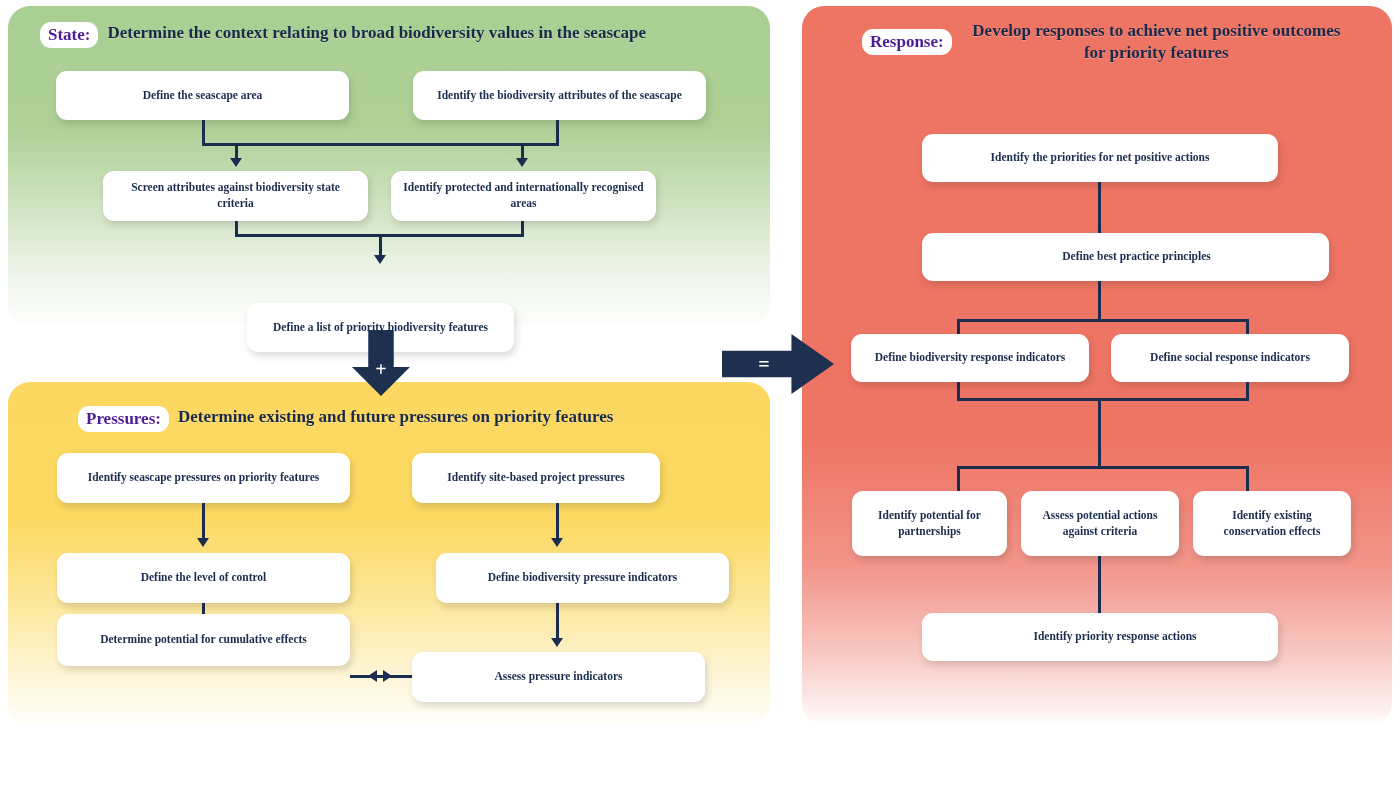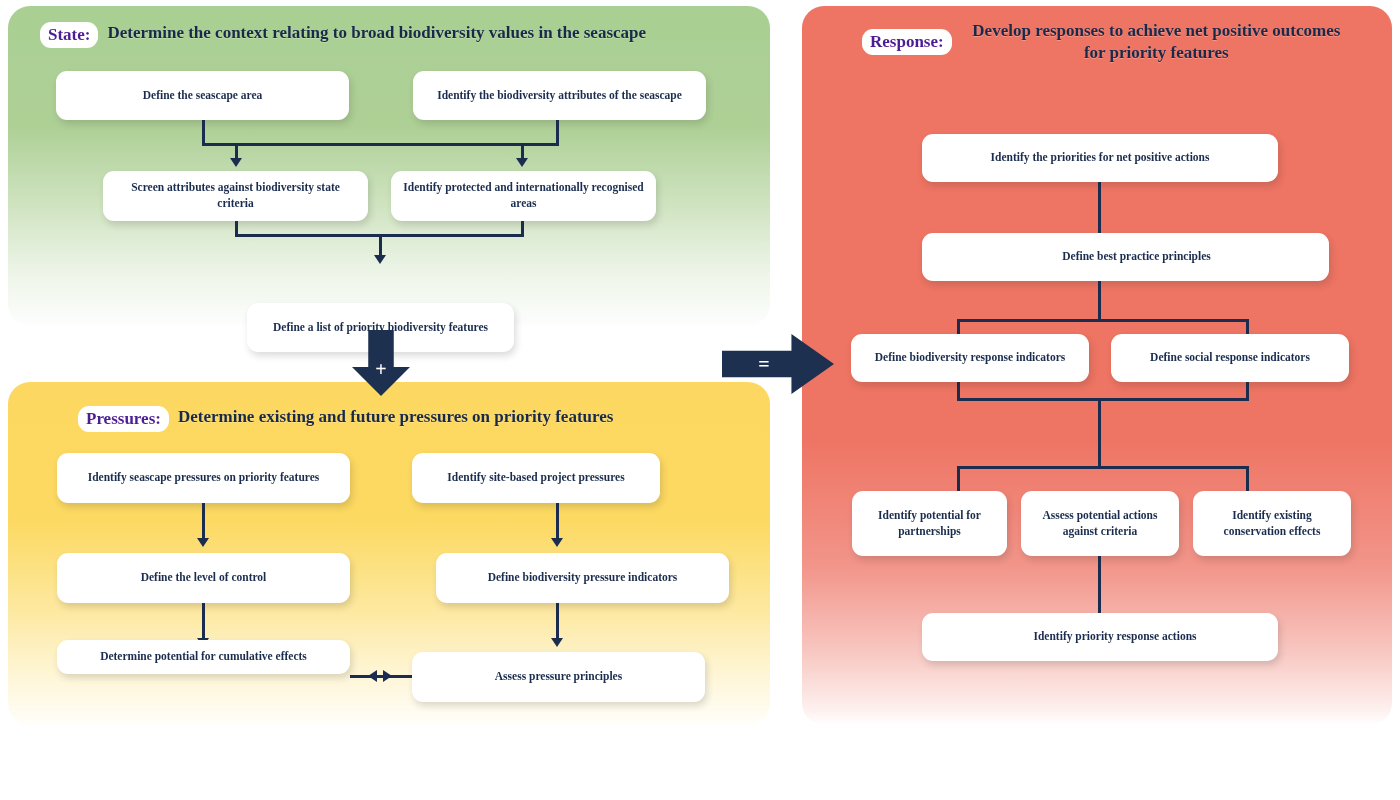--- a/index.html
+++ b/index.html
@@ -130,25 +130,25 @@
   </div>
   <div class="box" style="left:412px;top:453px;width:248px;height:50px;">
     <span>Identify site-based project pressures</span>
   </div>
   <div class="box" style="left:57px;top:553px;width:293px;height:50px;">
     <span>Define the level of control</span>
   </div>
   <div class="box" style="left:436px;top:553px;width:293px;height:50px;">
     <span>Define biodiversity pressure indicators</span>
   </div>
-  <div class="box" style="left:57px;top:640px;width:293px;height:34px;">
+  <div class="box" style="left:57px;top:614px;width:293px;height:52px;">
     <span>Determine potential for cumulative effects</span>
   </div>
   <div class="box" style="left:412px;top:652px;width:293px;height:50px;">
-    <span>Assess pressure principles</span>
+    <span>Assess pressure indicators</span>
   </div>
 
   <div class="panel panel-response"></div>
 
   <div class="hdr hdr-response">
     <span class="badge">Response:</span>
     <span class="hdr-text">Develop responses to achieve net positive outcomes for priority features</span>
   </div>
 
   <div class="ln lnv" style="left:1098px;top:181px;width:3px;height:52px;"></div>

